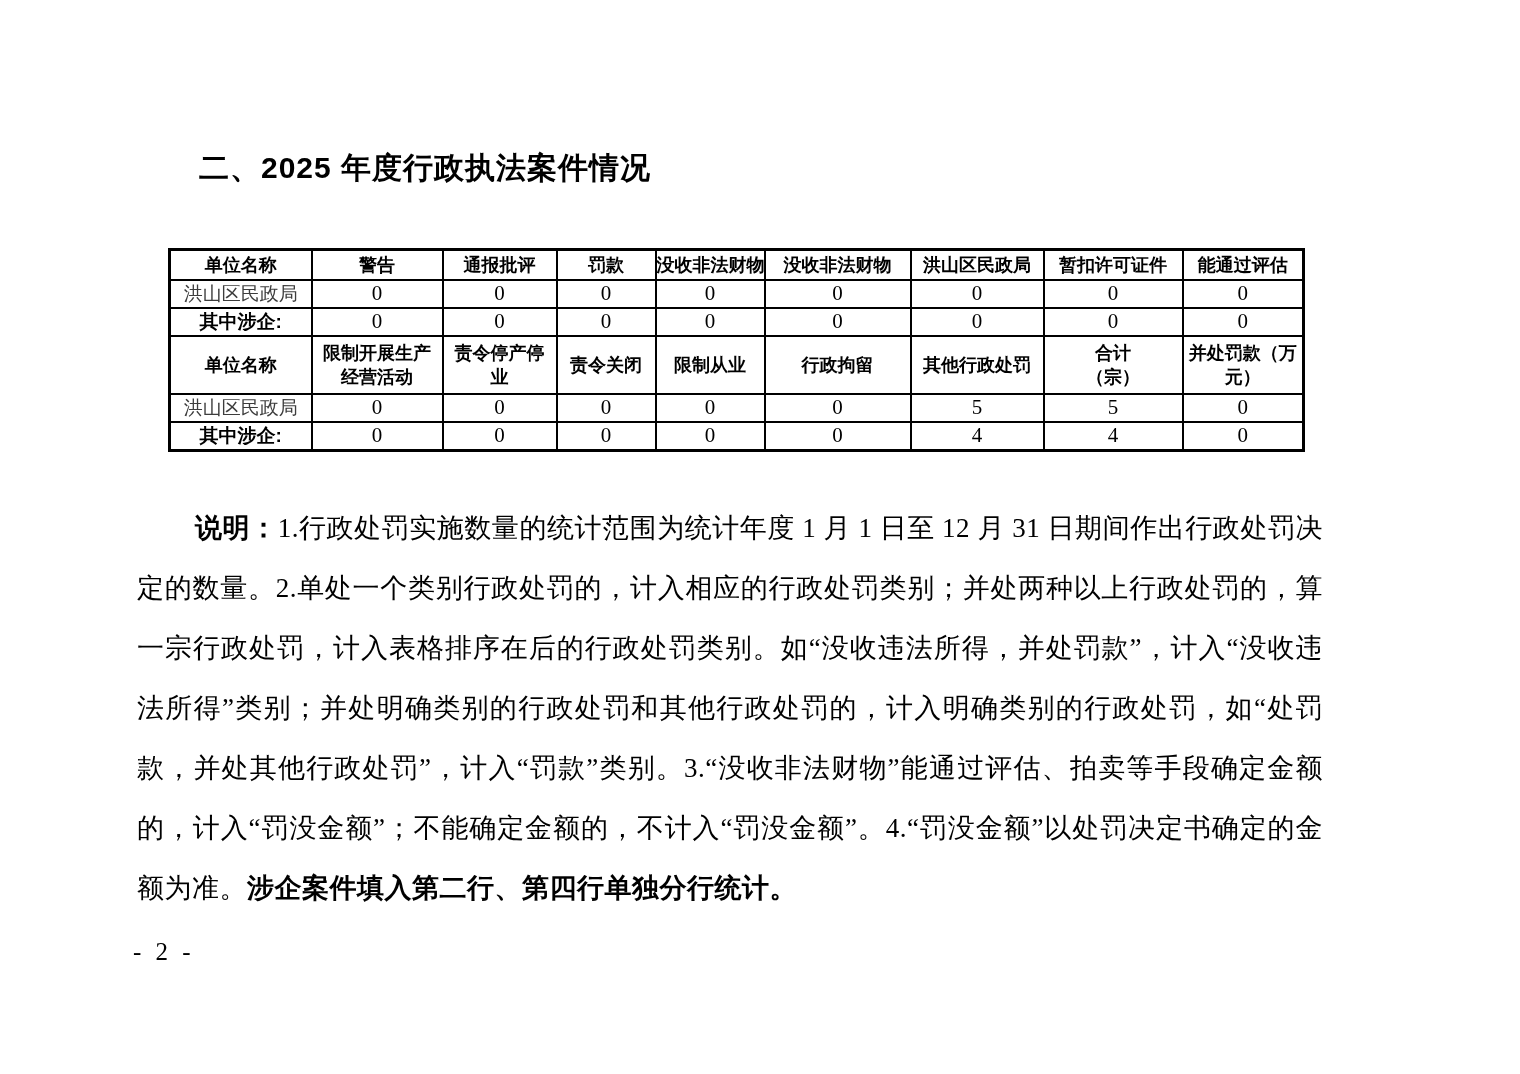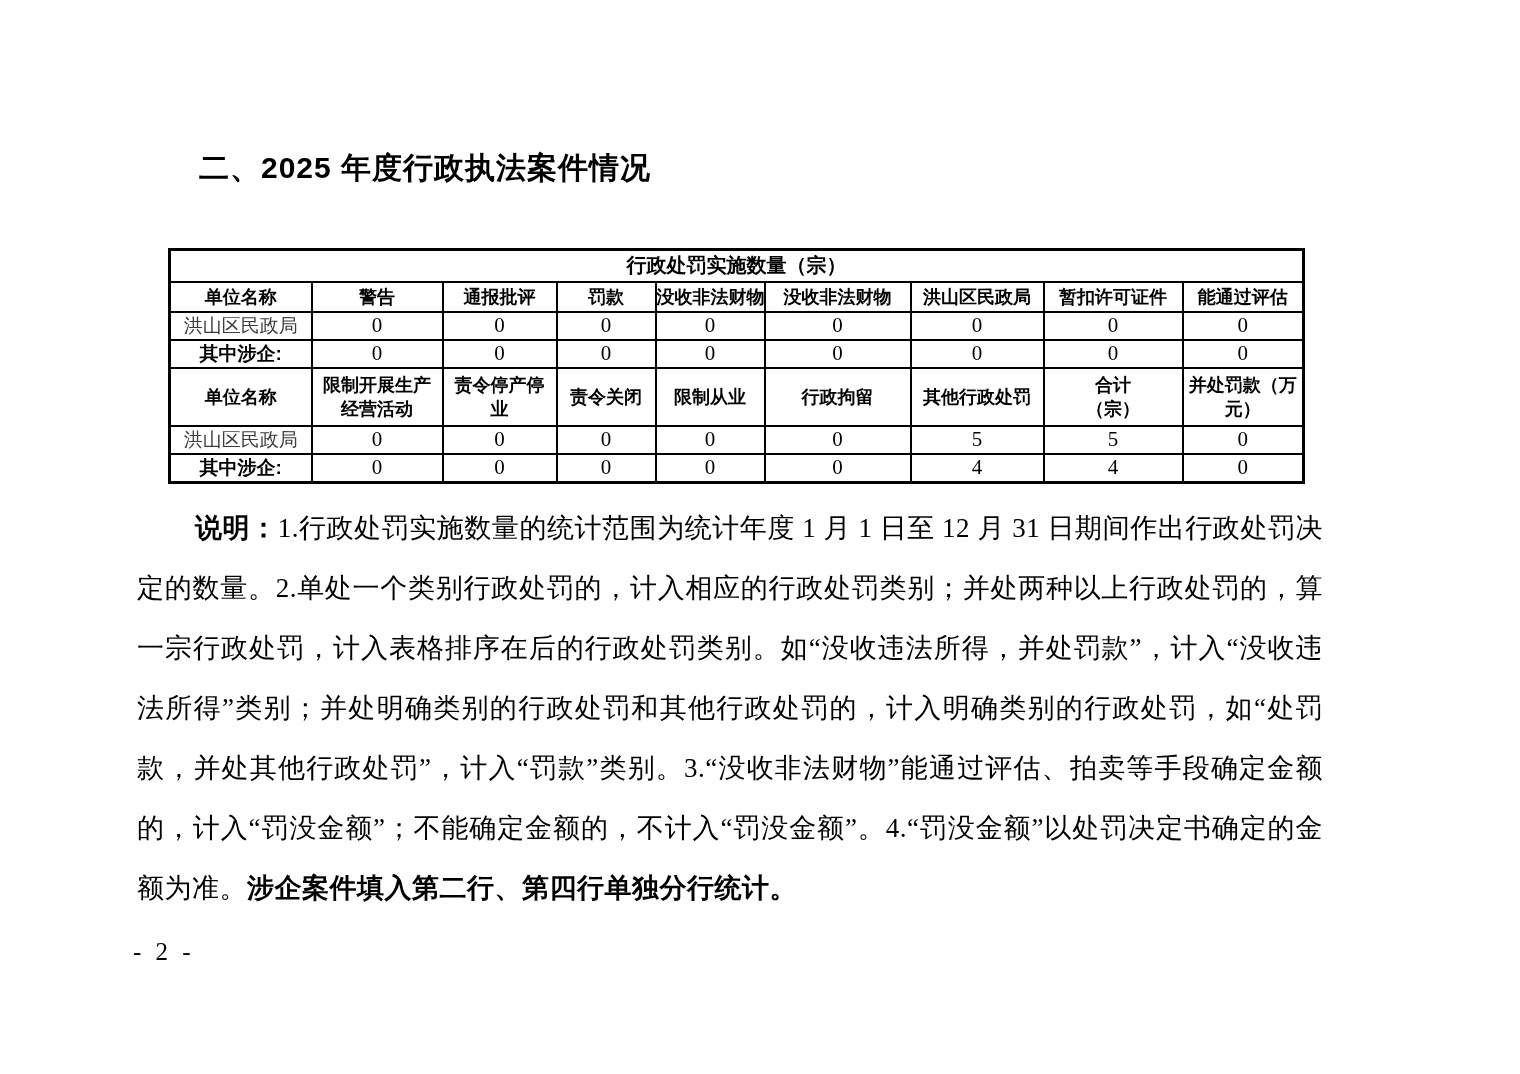--- a/index.html
+++ b/index.html
@@ -133,23 +133,20 @@
         <col style="width:131px">
         <col style="width:114px">
       <col style="width:99px">
         <col style="width:109px">
         <col style="width:146px">
       <col style="width:133px">
         <col style="width:139px">
         <col style="width:121px">
     </colgroup>
     <tbody>
-        <tr class="r-title">
-      <td class="title-cell" colspan="9">行政处罚实施数量（宗）</td>
-    </tr>
     <tr class="r-head1">
       <th class="hdr">单位名称</th>
       <th class="hdr">警告</th>
       <th class="hdr">通报批评</th>
       <th class="hdr">罚款</th>
       <th class="hdr">没收非法财物</th>
       <th class="hdr">没收非法财物</th>
       <th class="hdr">洪山区民政局</th>
       <th class="hdr">暂扣许可证件</th>
       <th class="hdr">能通过评估</th>

